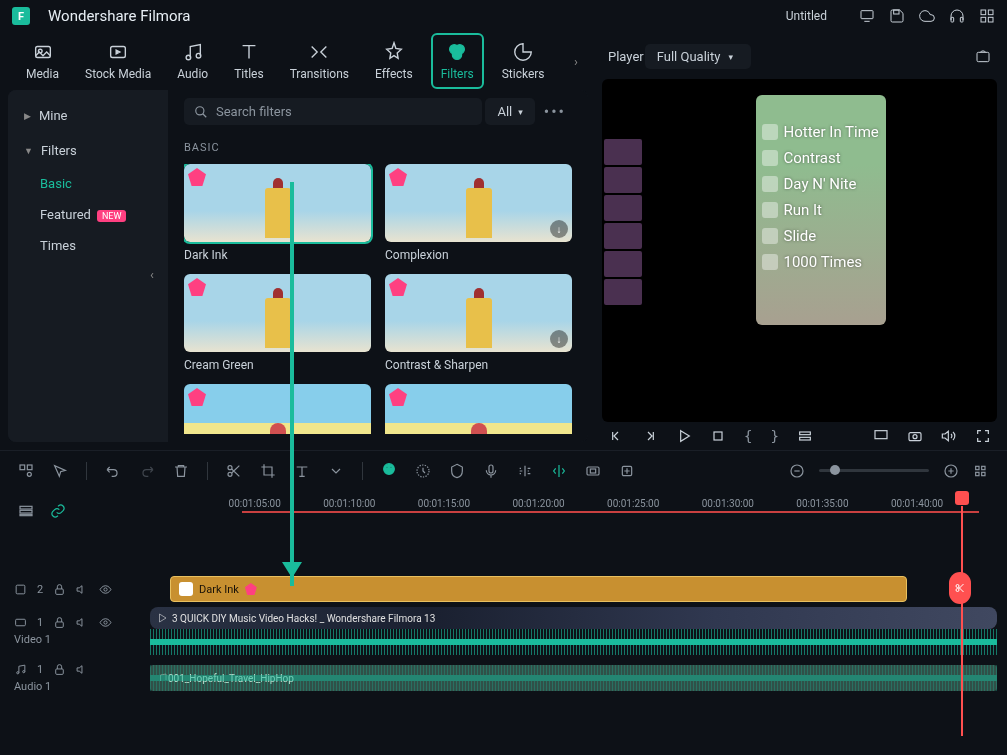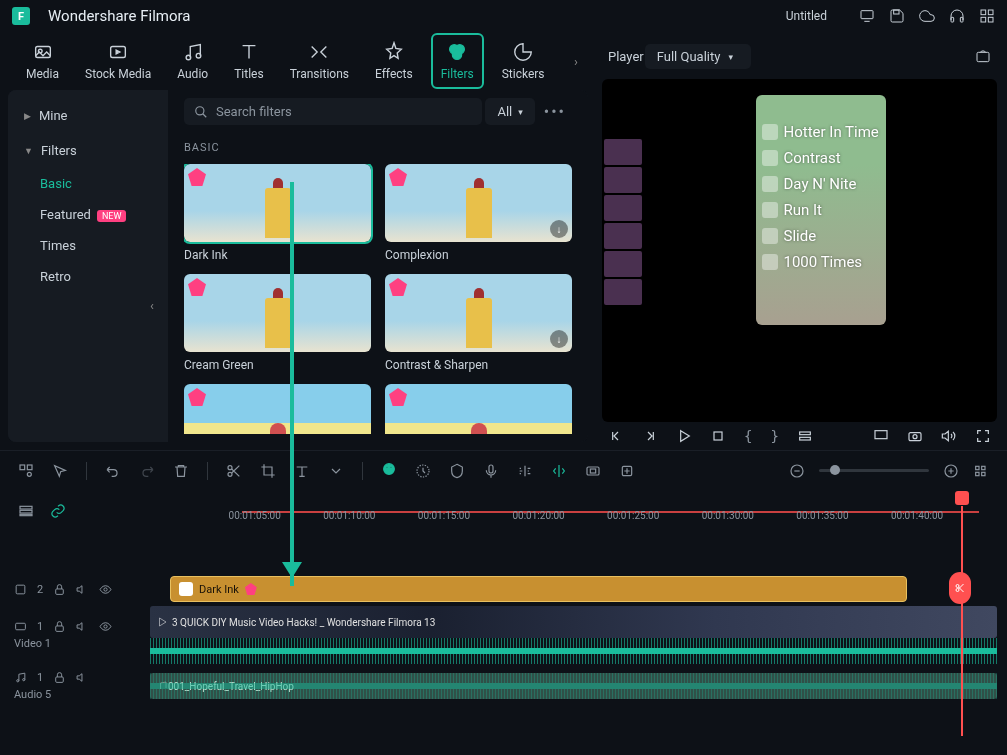--- a/index.html
+++ b/index.html
@@ -82,35 +82,35 @@
 .zoom { width:110px; height:3px; background:#30363d; border-radius:2px; position:relative; }
 .zoom::after { content:""; position:absolute; left:10%; top:-4px; width:10px; height:10px; background:#8b949e; border-radius:50%; }
 .ai-icon svg { stroke:#1abc9c; fill:#1abc9c; }
 
 .timeline { background:#0d1117; padding:0 0 10px 0; }
 .tl-head { display:flex; align-items:center; gap:16px; padding:6px 18px; }
 .tl-head svg { width:16px; height:16px; stroke:#8b949e; fill:none; stroke-width:1.8; }
 .tl-head .link { stroke:#1abc9c; }
 .ruler { height:30px; margin-left:150px; position:relative; }
 .ruler-line { position:absolute; top:15px; left:10px; right:10px; height:2px; background:#c94040; }
-.tick { position:absolute; top:14px; font-size:10px; color:#8b949e; transform:translateX(-50%); }
+.tick { position:absolute; top:2px; font-size:10px; color:#8b949e; transform:translateX(-50%); }
 .playhead { position:absolute; top:-5px; right:20px; width:14px; height:14px; background:#ff5050; border-radius:3px; }
 .playhead-line { position:absolute; right:26px; top:10px; width:2px; height:230px; background:#ff5050; z-index:10; }
 .cut-badge { position:absolute; right:18px; top:76px; width:22px; height:32px; background:#ff5050; border-radius:11px; z-index:11; display:flex; align-items:center; justify-content:center; }
 .cut-badge svg { width:12px; height:12px; stroke:#fff; fill:none; stroke-width:2; }
 .track { display:flex; align-items:center; min-height:30px; margin:2px 0; position:relative; }
 .trackhead { width:150px; display:flex; align-items:center; gap:10px; padding:0 14px; }
 .trackhead svg { width:13px; height:13px; stroke:#8b949e; fill:none; stroke-width:1.8; }
 .trackhead .tlabel { font-size:11px; color:#8b949e; }
 .trackbody { flex:1; height:100%; position:relative; padding-right:10px; }
 .clip-filter { height:26px; margin-left:20px; margin-right:90px; background:#c89030; border:1px solid #e8c060; border-radius:4px; display:flex; align-items:center; gap:6px; padding:0 8px; }
 .clip-filter .ficon { width:14px; height:14px; background:#fff; border-radius:3px; }
 .clip-filter span { font-size:11px; color:#1a1208; }
 .clip-filter .fgem { width:12px; height:12px; background:#ff4081; clip-path:polygon(50% 0,100% 35%,80% 100%,20% 100%,0 35%); }
-.clip-video { height:32px; background:linear-gradient(to right,#2a3244,#1a2030,#303850,#404860); border-radius:3px; display:flex; align-items:center; padding:0 6px; gap:4px; }
+.clip-video { height:22px; background:linear-gradient(to right,#2a3244,#1a2030,#303850,#404860); border-radius:8px; display:flex; align-items:center; padding:0 6px; gap:4px; }
 .clip-video span { font-size:10px; color:#e0e0e0; }
 .clip-wave { height:26px; background:linear-gradient(to bottom,transparent 40%,#1abc9c 40%,#1abc9c 60%,transparent 60%); position:relative; overflow:hidden; }
 .clip-wave::before { content:""; position:absolute; inset:0; background:repeating-linear-gradient(90deg,#1abc9c 0 1px,transparent 1px 3px); opacity:0.6; }
 .clip-audio { height:26px; background:#305048; border-radius:3px; display:flex; align-items:center; padding:0 6px; }
 .clip-audio span { font-size:10px; color:#c0e0d0; }
 .arrow-overlay { position:absolute; left:290px; top:182px; width:4px; height:404px; background:#1abc9c; z-index:50; pointer-events:none; }
 .arrow-overlay::after { content:""; position:absolute; bottom:-2px; left:-8px; border:10px solid transparent; border-top:16px solid #1abc9c; }
 </style>
 </head>
 <body>
@@ -218,21 +218,20 @@
             <span>Mine</span>
           </div>
         <div class="sb-item">
             <span class="tri">▼</span>
             <span>Filters</span>
           </div>
         <div id="sbsubs">
             <div class="sb-sub active">Basic</div>
             <div class="sb-sub">Featured<span class="newbadge">NEW</span></div>
             <div class="sb-sub">Times</div>
-            <div class="sb-sub">Retro</div>
           </div>
         <div class="sb-collapse">‹</div>
       </div>
       <div class="gallery">
         <div class="searchrow">
           <div class="searchbox">
             <svg viewBox="0 0 24 24">
                 <circle cx="10" cy="10" r="7"></circle>
                 <path d="M21 21l-6-6"></path>
               </svg>
@@ -564,21 +563,21 @@
           </svg>
           <span style="font-size:11px;color:#8b949e">1</span>
         <svg viewBox="0 0 24 24">
             <rect x="5" y="11" width="14" height="10" rx="2"></rect>
             <path d="M8 11V7a4 4 0 018 0v4"></path>
           </svg>
         <svg viewBox="0 0 24 24">
             <path d="M11 5L6 9H2v6h4l5 4V5z"></path>
           </svg>
       </div>
-      <span class="tlabel">Audio 5</span>
+      <span class="tlabel">Audio 1</span>
     </div>
     <div class="trackbody">
       <div class="clip-audio">
         <svg width="12" height="12" viewBox="0 0 24 24" stroke="#c0e0d0" fill="none">
             <path d="M9 18V6l11-2v12"></path>
           </svg>
         <span>001_Hopeful_Travel_HipHop</span>
       </div>
       <div class="clip-wave" style="margin-top:-26px;opacity:0.5"></div>
     </div>

